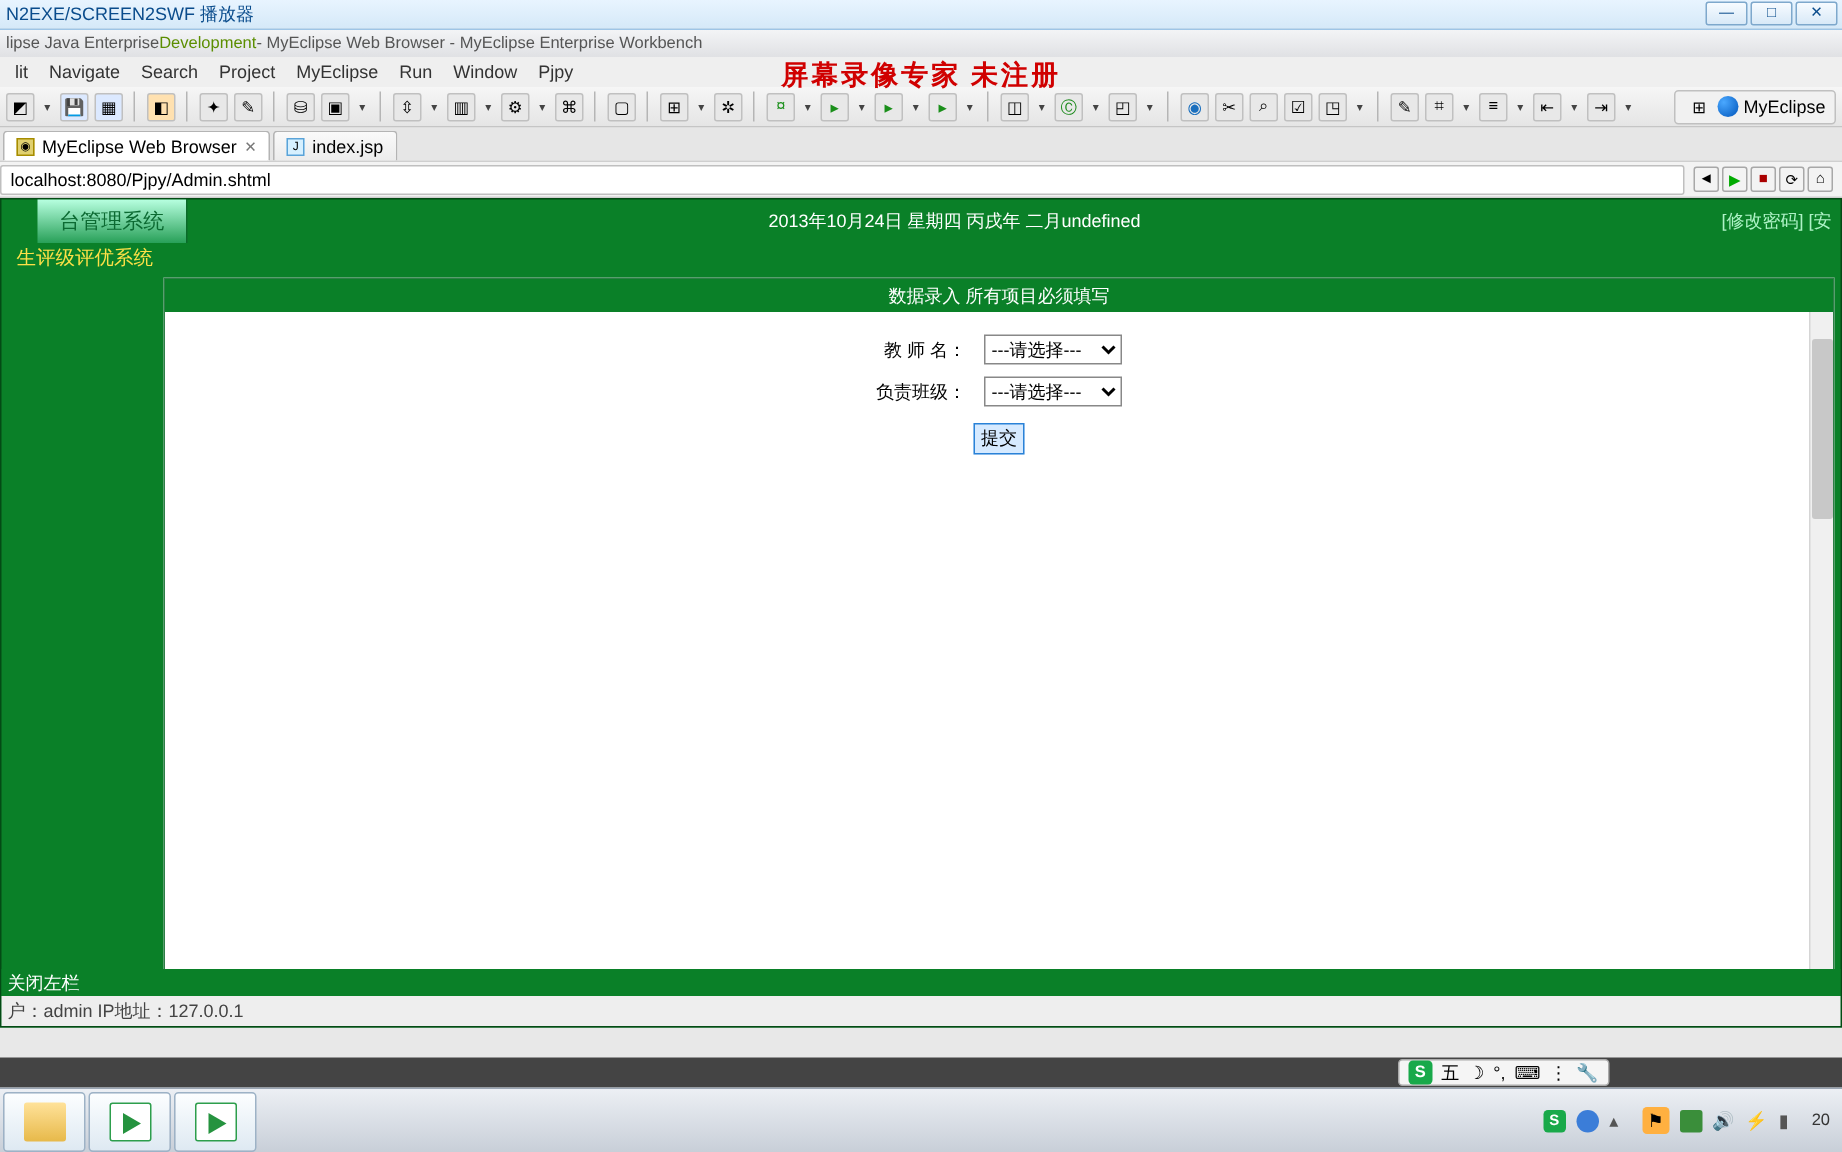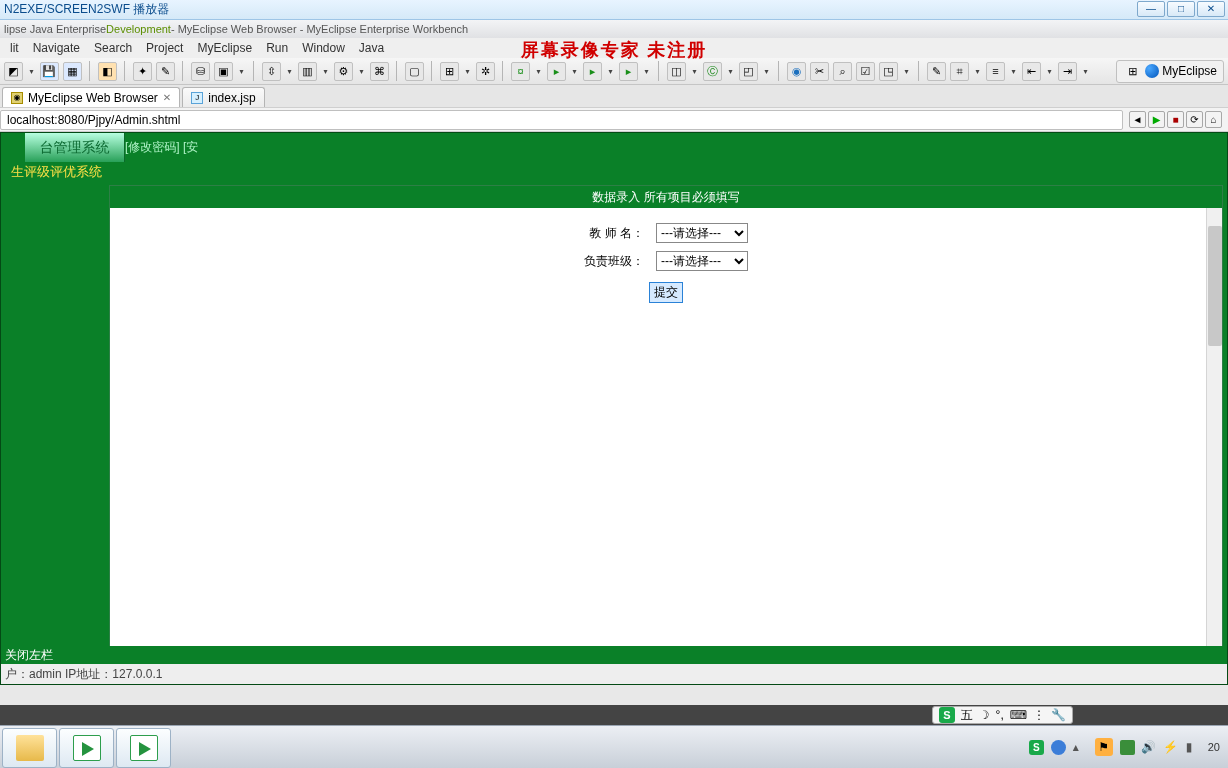--- a/index.html
+++ b/index.html
@@ -109,21 +109,21 @@
 </div>
 
 <div class="menu-bar">
   <span class="m">lit</span>
   <span class="m">Navigate</span>
   <span class="m">Search</span>
   <span class="m">Project</span>
   <span class="m">MyEclipse</span>
   <span class="m">Run</span>
   <span class="m">Window</span>
-  <span class="m">Java</span>
+  <span class="m">Pjpy</span>
   <div class="watermark">屏幕录像专家  未注册</div>
 </div>
 
 <div class="tool-bar">
   <div class="tbtn">◩</div>
     <div class="pull">▾</div>
   <div class="tbtn" style="background:#dce9ff;">💾</div>
   <div class="tbtn" style="background:#dce9ff;">▦</div>
   <div class="sep"></div>
   <div class="tbtn" style="background:#ffe1b0;">◧</div>
@@ -208,20 +208,21 @@
     <div class="nav-btn go">▶</div>
     <div class="nav-btn stop">■</div>
     <div class="nav-btn">⟳</div>
     <div class="nav-btn">⌂</div>
   </div>
 </div>
 
 <div class="green-wrap">
   <div class="g-top">
     <div class="g-toplogo">台管理系统</div>
+    <div class="g-date">2013年10月24日  星期四  丙戌年  二月undefined</div>
     <div class="g-links">
       <span>[修改密码]</span>
       <span>[安</span>
     </div>
   </div>
   <div class="g-subtitle">生评级评优系统</div>
 
 
   <div class="formpanel">
     <div class="hdr">数据录入  所有项目必须填写</div>

